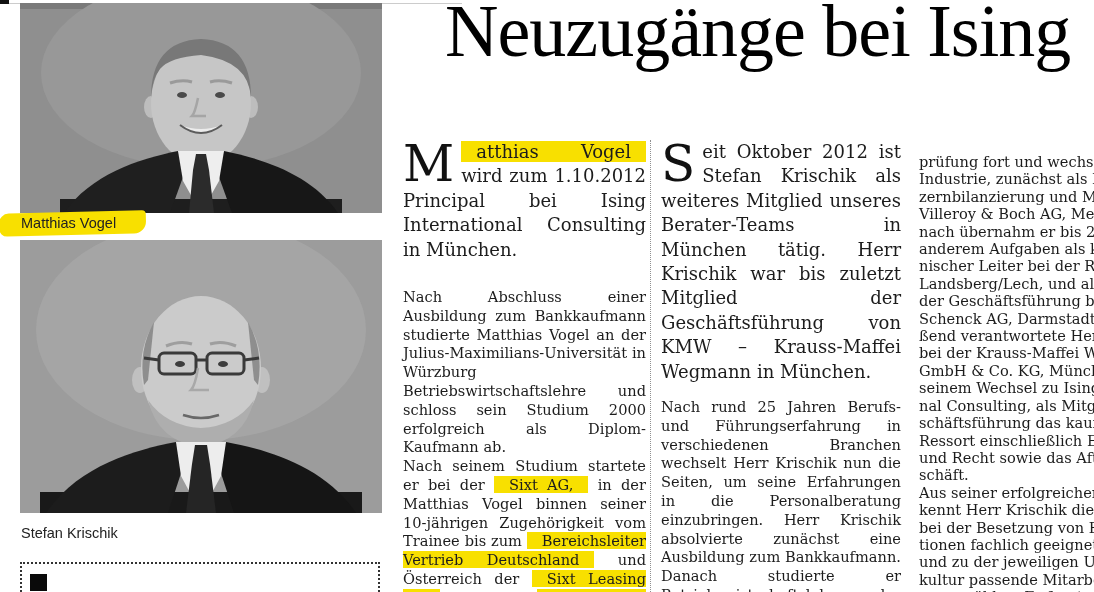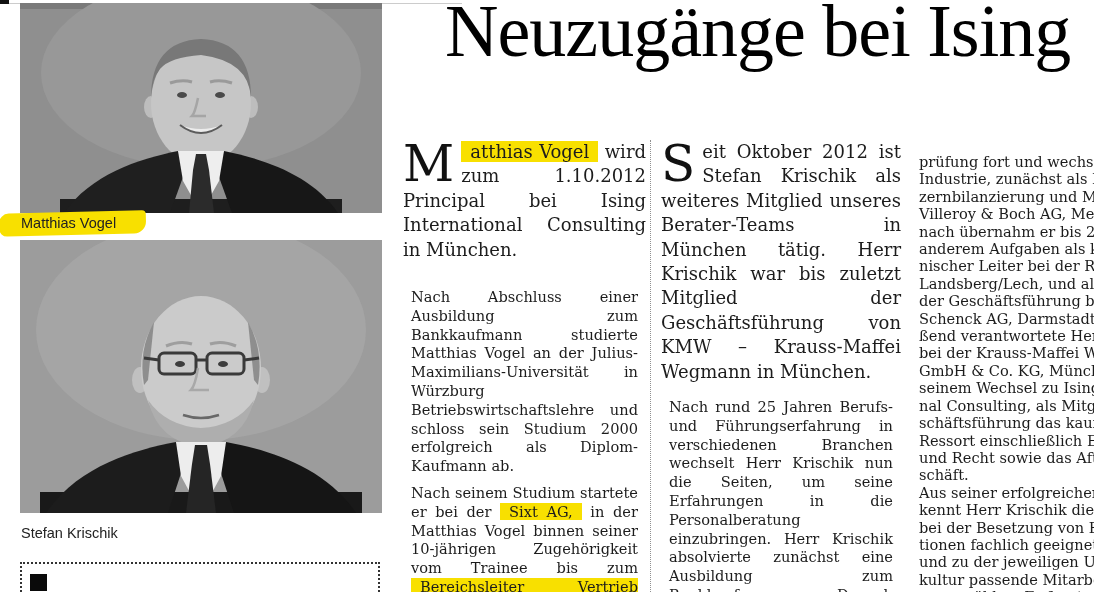--- a/index.html
+++ b/index.html
@@ -54,26 +54,26 @@
   .col{position:absolute;top:140px;}
   .col1{left:403px;width:243px;}
   .col2{left:661px;width:240px;}
   .col3{left:919px;width:260px;top:153px;}
 
   .intro{margin:0;font-size:18px;line-height:24.4px;text-align:justify;}
   .dropcap{
     float:left;font-family:"DejaVu Serif",serif;font-size:50px;line-height:42px;
     padding:3px 7px 0 0;color:#111;
   }
-  mark{background:var(--hl,#f8e000);color:inherit;padding:0 9px;}
+  mark{background:var(--hl,#f8e000);color:inherit;padding:0 15px;}
 
   .body-paras{text-align:justify;font-size:14.6px;line-height:18.8px;}
   .col1 .body-paras{margin-top:26px;}
   .col2 .body-paras{margin-top:14px;}
-  .bodyp{margin:8px;}
+  .bodyp{margin:0;}
 
   .c3line{white-space:nowrap;font-size:14.6px;line-height:17.4px;}
 </style>
 </head>
 <body>
 
 <div class="page">
 
   <div class="topline"></div>
   <div class="corner-mark"></div>

